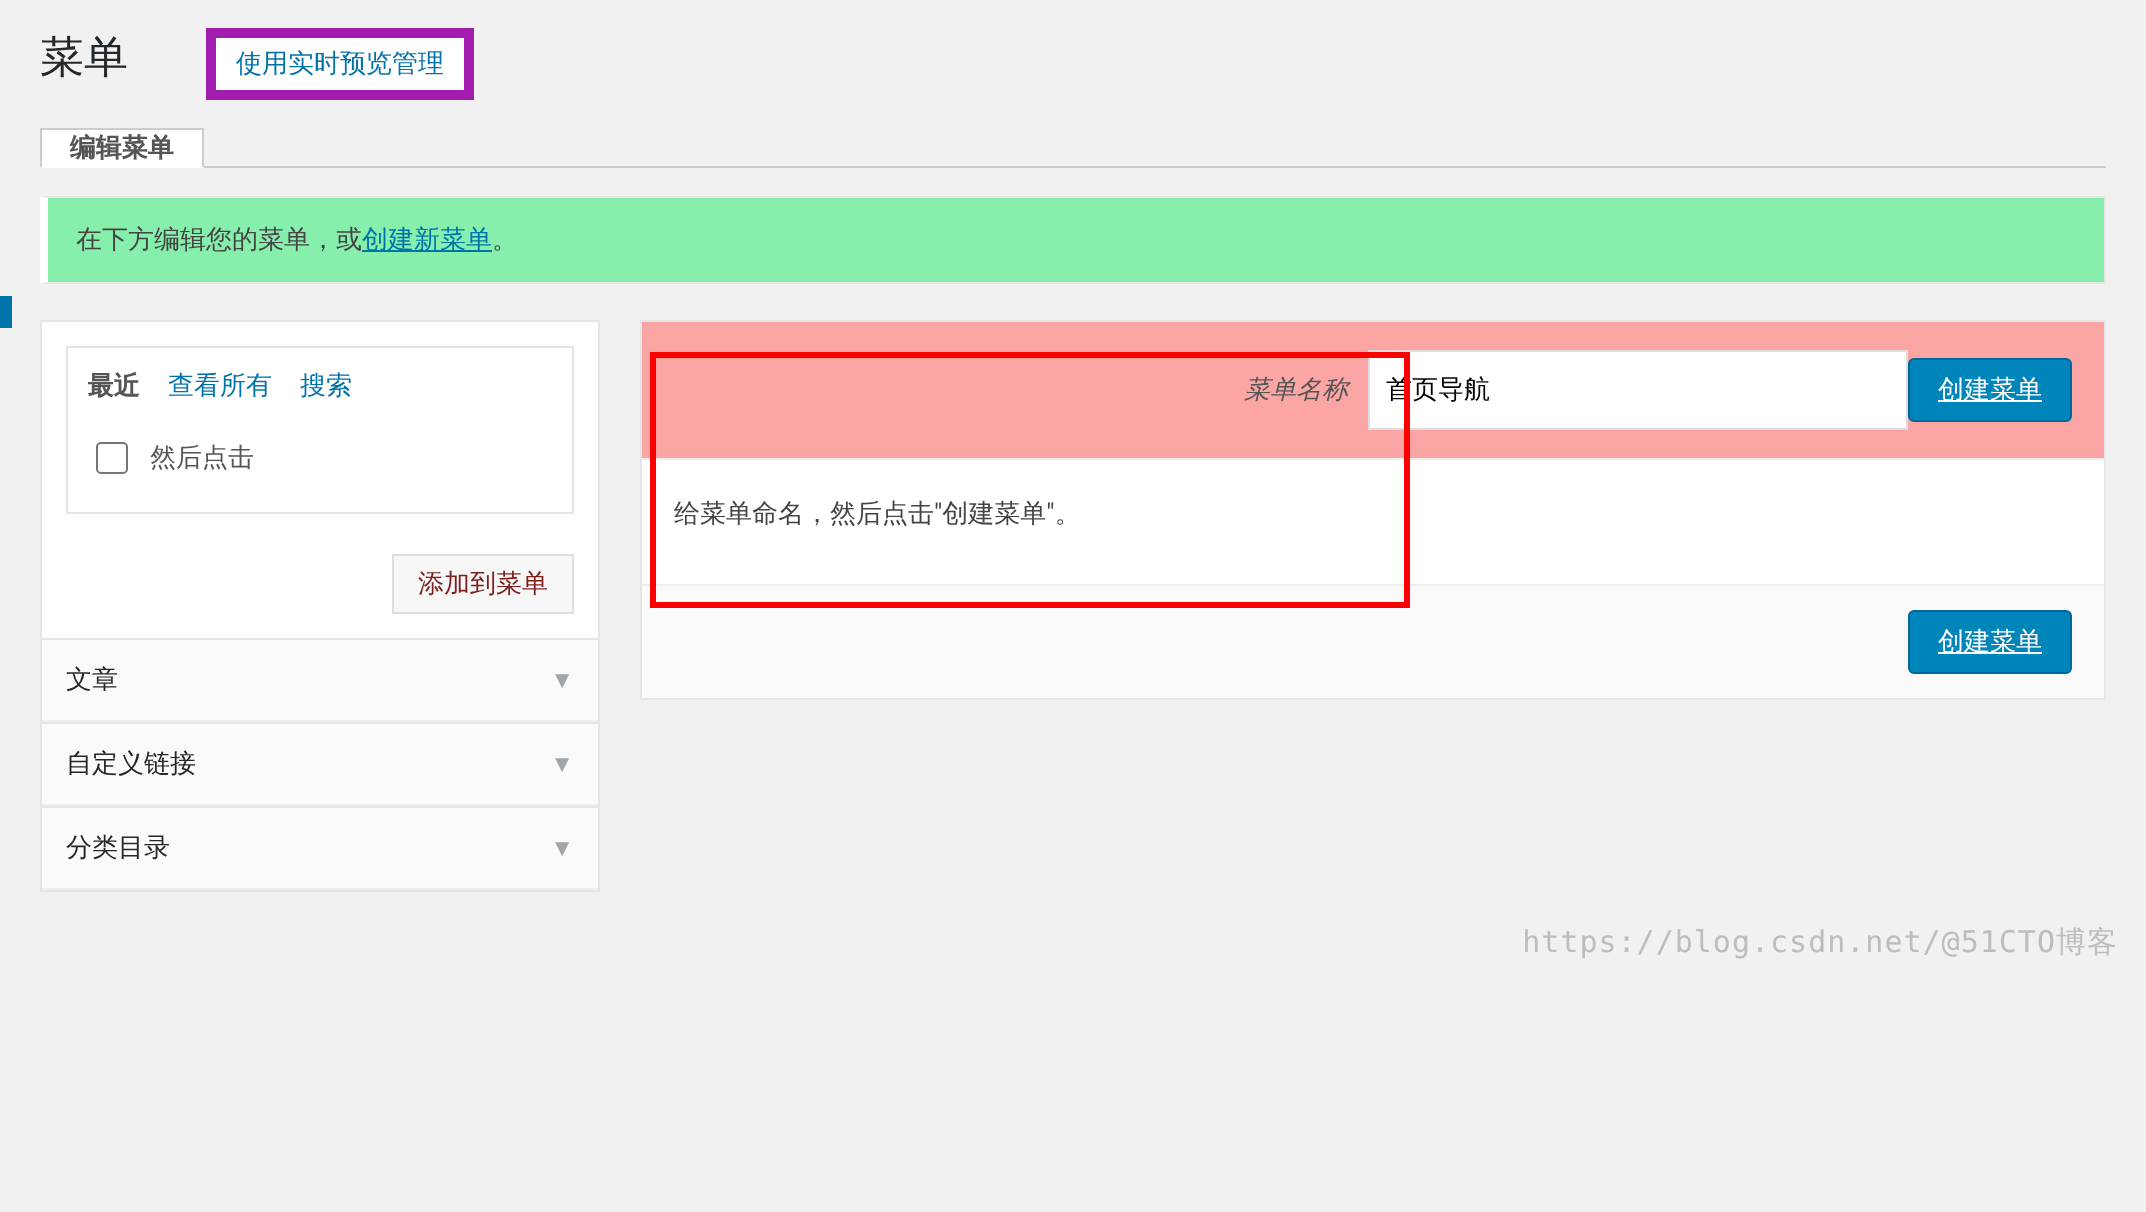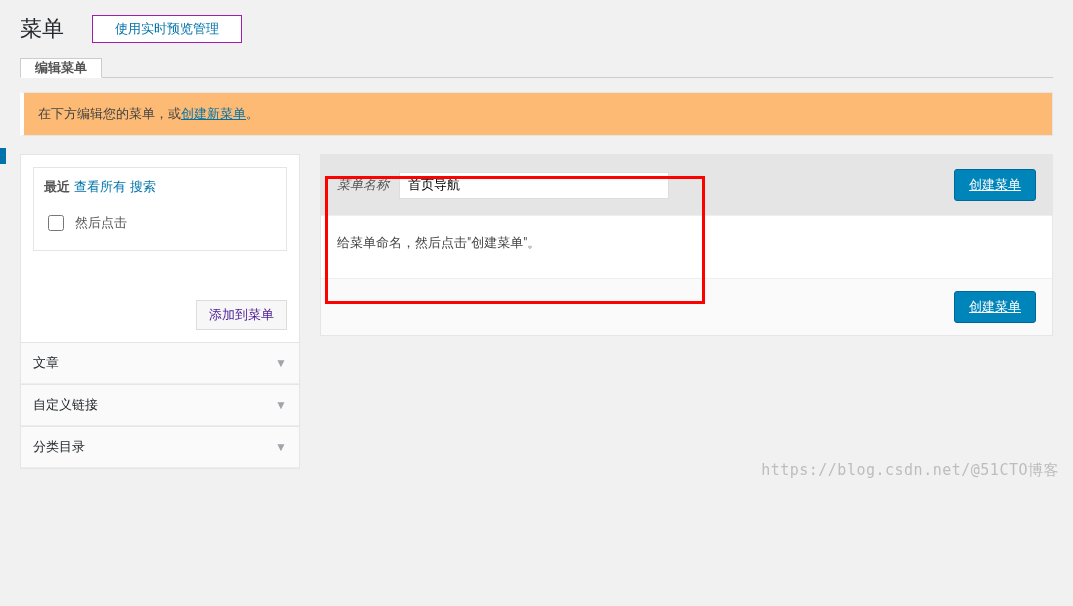--- a/index.html
+++ b/index.html
@@ -5,94 +5,94 @@
   * { box-sizing: border-box; }
   body {
     margin: 0;
     font-family: -apple-system, BlinkMacSystemFont, "Segoe UI", Roboto, "Helvetica Neue", Arial, "PingFang SC", "Hiragino Sans GB", "Microsoft YaHei", sans-serif;
     font-size: 13px;
     color: #333;
     background: #f1f1f1;
     position: relative;
   }
   .wrap { padding: 10px 20px 40px 20px; }
-  .page-title-row { display:flex; align-items:center; gap:28px; margin: 4px 0 14px 0; }
+  .page-title-row { display:flex; align-items:flex-start; gap:14px; margin: 4px 0 14px 0; }
   h1 { font-size: 22px; font-weight: 400; margin:0; color:#23282d;}
   .btn-outline {
-    display:inline-block; padding:4px 22px; font-size:13px;
-    color:#0073aa; border:1px solid #a21caf; background:#fff; cursor:pointer;
+    display:inline-block; padding:4px 10px; font-size:13px;
+    color:#0073aa; border:5px solid #a21caf; background:#fff; cursor:pointer;margin-left:25px;
   }
 
   .tab-wrap { border-bottom:1px solid #ccc; display:flex; }
   .tab {
     border:1px solid #ccc; border-bottom:1px solid #fff;
     background:#fff; padding:0 14px; margin-bottom:-1px;
     font-size:13px; font-weight:bold; color:#555; cursor:pointer;
   }
 
   .notice {
-    background:#fdba74; border:1px solid #e5e5e5; border-left:4px solid #fff;
+    background:#86efac; border:1px solid #e5e5e5; border-left:4px solid #fff;
     padding:12px 14px; margin-top:14px; font-size:13px; color:#444;
   }
   .notice a{ color:#0073aa; text-decoration:underline; cursor:pointer;}
 
   .columns{ display:flex; gap:20px; margin-top:18px; align-items:flex-start;}
   .col-left{ width:280px; flex-shrink:0; }
   .col-right{ flex:1; }
 
   .accordion{ border:1px solid #e5e5e5; background:#fff; margin-bottom:-1px;}
   .acc-head{
     background:#fafafa; padding:11px 12px; font-size:13px; color:#23282d;
     display:flex; justify-content:space-between; align-items:center; cursor:pointer;
     border-bottom:1px solid #eee;
   }
   .acc-head .caret{ color:#a0a5aa; font-size:12px;}
   .acc-body{ padding:0; }
   .inner-box{ margin:12px; border:1px solid #e5e5e5; padding:10px 10px 12px 10px; }
-  .subtabs{ display:flex; gap:4px; font-size:13px; margin-bottom:12px; }
+  .subtabs{ display:flex; gap:14px; font-size:13px; margin-bottom:12px; }
   .subtabs span{ color:#0073aa; cursor:pointer; }
   .subtabs span.active{ color:#555; font-weight:bold; }
   .check-row{ display:flex; align-items:center; gap:8px; color:#555; font-size:13px; padding:4px 0;}
   .check-row input[type=checkbox]{ width:16px; height:16px; cursor:pointer;}
   .submit-row{ text-align:right; padding:8px 12px 12px; }
   .btn-secondary{
-    display:inline-block; padding:5px 12px; font-size:13px; color:#4c1d95;
-    border:1px solid #ddd; background:#f7f7f7; cursor:not-allowed;margin-top:29px;
+    display:inline-block; padding:5px 12px; font-size:13px; color:#7f1d1d;
+    border:1px solid #ddd; background:#f7f7f7; cursor:not-allowed;
   }
 
   .main-panel{ background:#fff; border:1px solid #e5e5e5; }
   .panel-header{
-    background:#e5e5e5; border-bottom:1px solid #eee; padding:14px 16px;
-    display:flex; align-items:center; justify-content:space-between;
+    background:#fca5a5; border-bottom:1px solid #eee; padding:14px 16px;
+    display:flex; align-items:center; justify-content:flex-end;
   }
   .name-group{ display:flex; align-items:center; gap:10px;}
   .name-group label{ font-style:italic; color:#555; font-size:13px;}
   .name-group input{
-    width:270px; padding:4px 8px; font-size:13px; border:1px solid #ddd; height:27px;
+    width:270px; padding:4px 8px; font-size:13px; border:1px solid #ddd; height:40px;
   }
   .btn-primary{
     background:#0085ba; border:1px solid #006799; color:#fff;
     padding:6px 14px; font-size:13px; cursor:pointer; border-radius:3px;text-decoration:underline;
   }
   .panel-body{ padding:18px 16px 26px 16px; font-size:13px; color:#444;}
   .panel-footer{
     background:#fafafa; border-top:1px solid #eee; padding:12px 16px; text-align:right;
   }
 
   .highlight-box{
     position:absolute; border:3px solid #ff0000; pointer-events:none;
     left:325px; top:176px; width:380px; height:128px;
   }
 
   .left-marker{
     position:absolute; left:0; top:148px; width:6px; height:16px; background:#0073aa;
   }
 
   .watermark{
-    position:absolute; right:14px; bottom:28px; color:#bdbdbd; font-size:15px;
+    position:absolute; right:14px; bottom:4px; color:#bdbdbd; font-size:15px;
     font-family: monospace; letter-spacing:0.5px; pointer-events:none;margin-top:44px;
   }
 </style>
 </head>
 <body>
 
 <div class="left-marker"></div>
 
 <div class="wrap">
 

